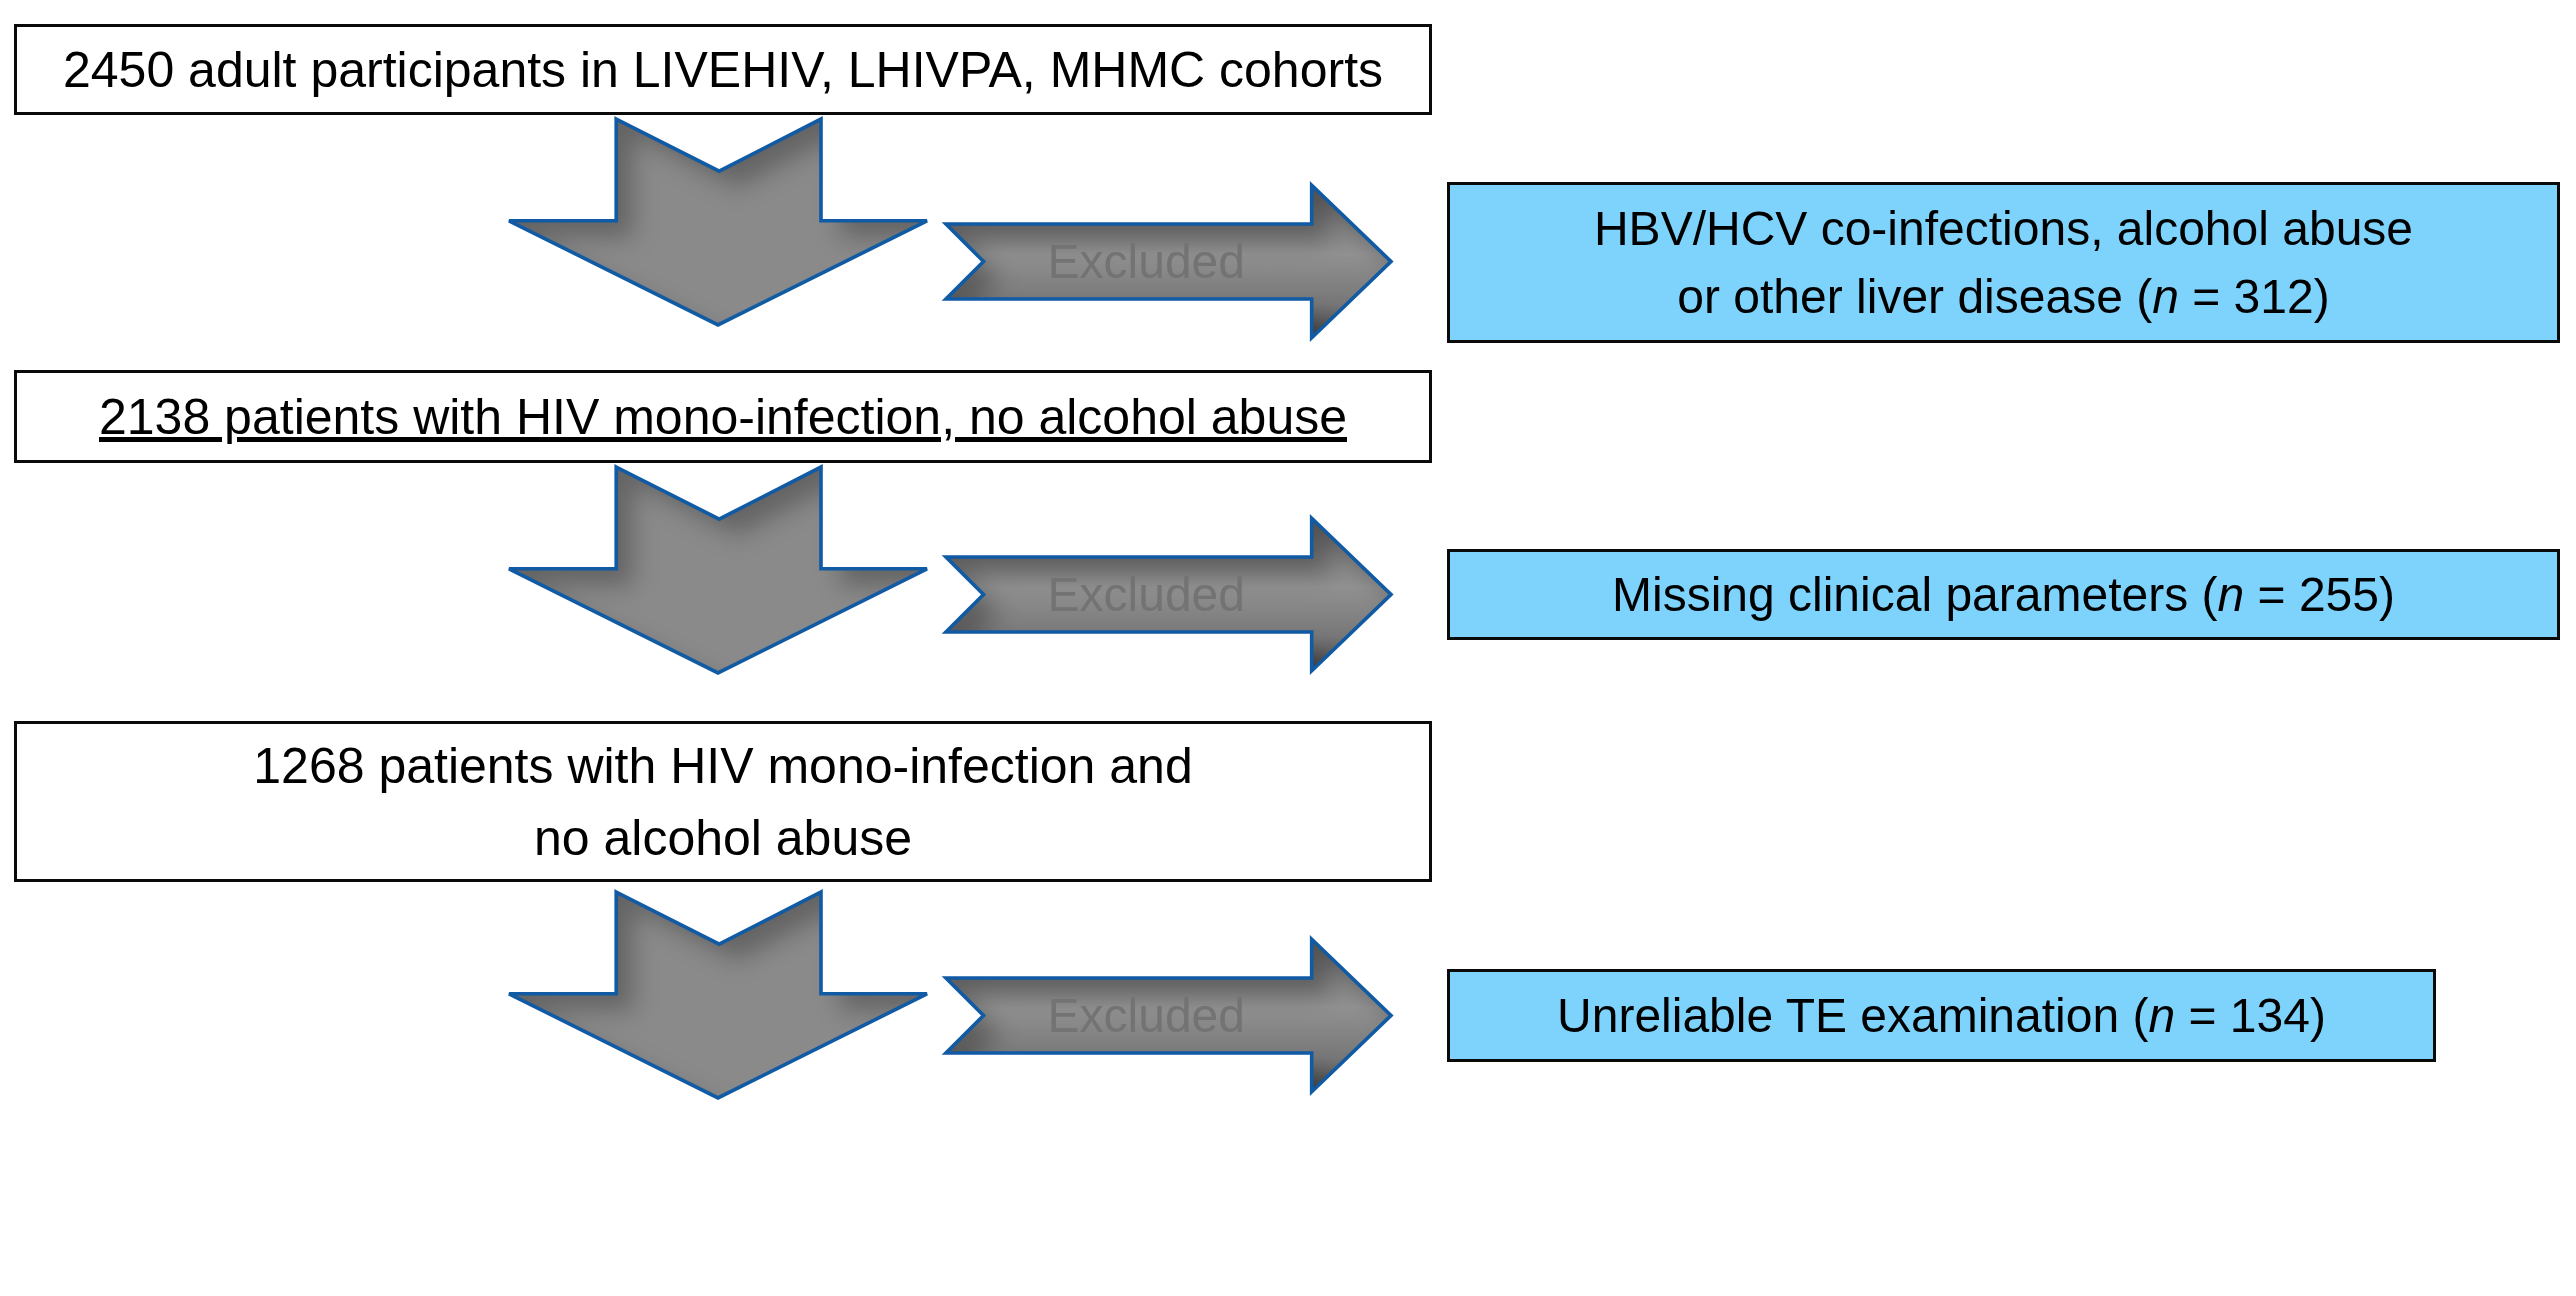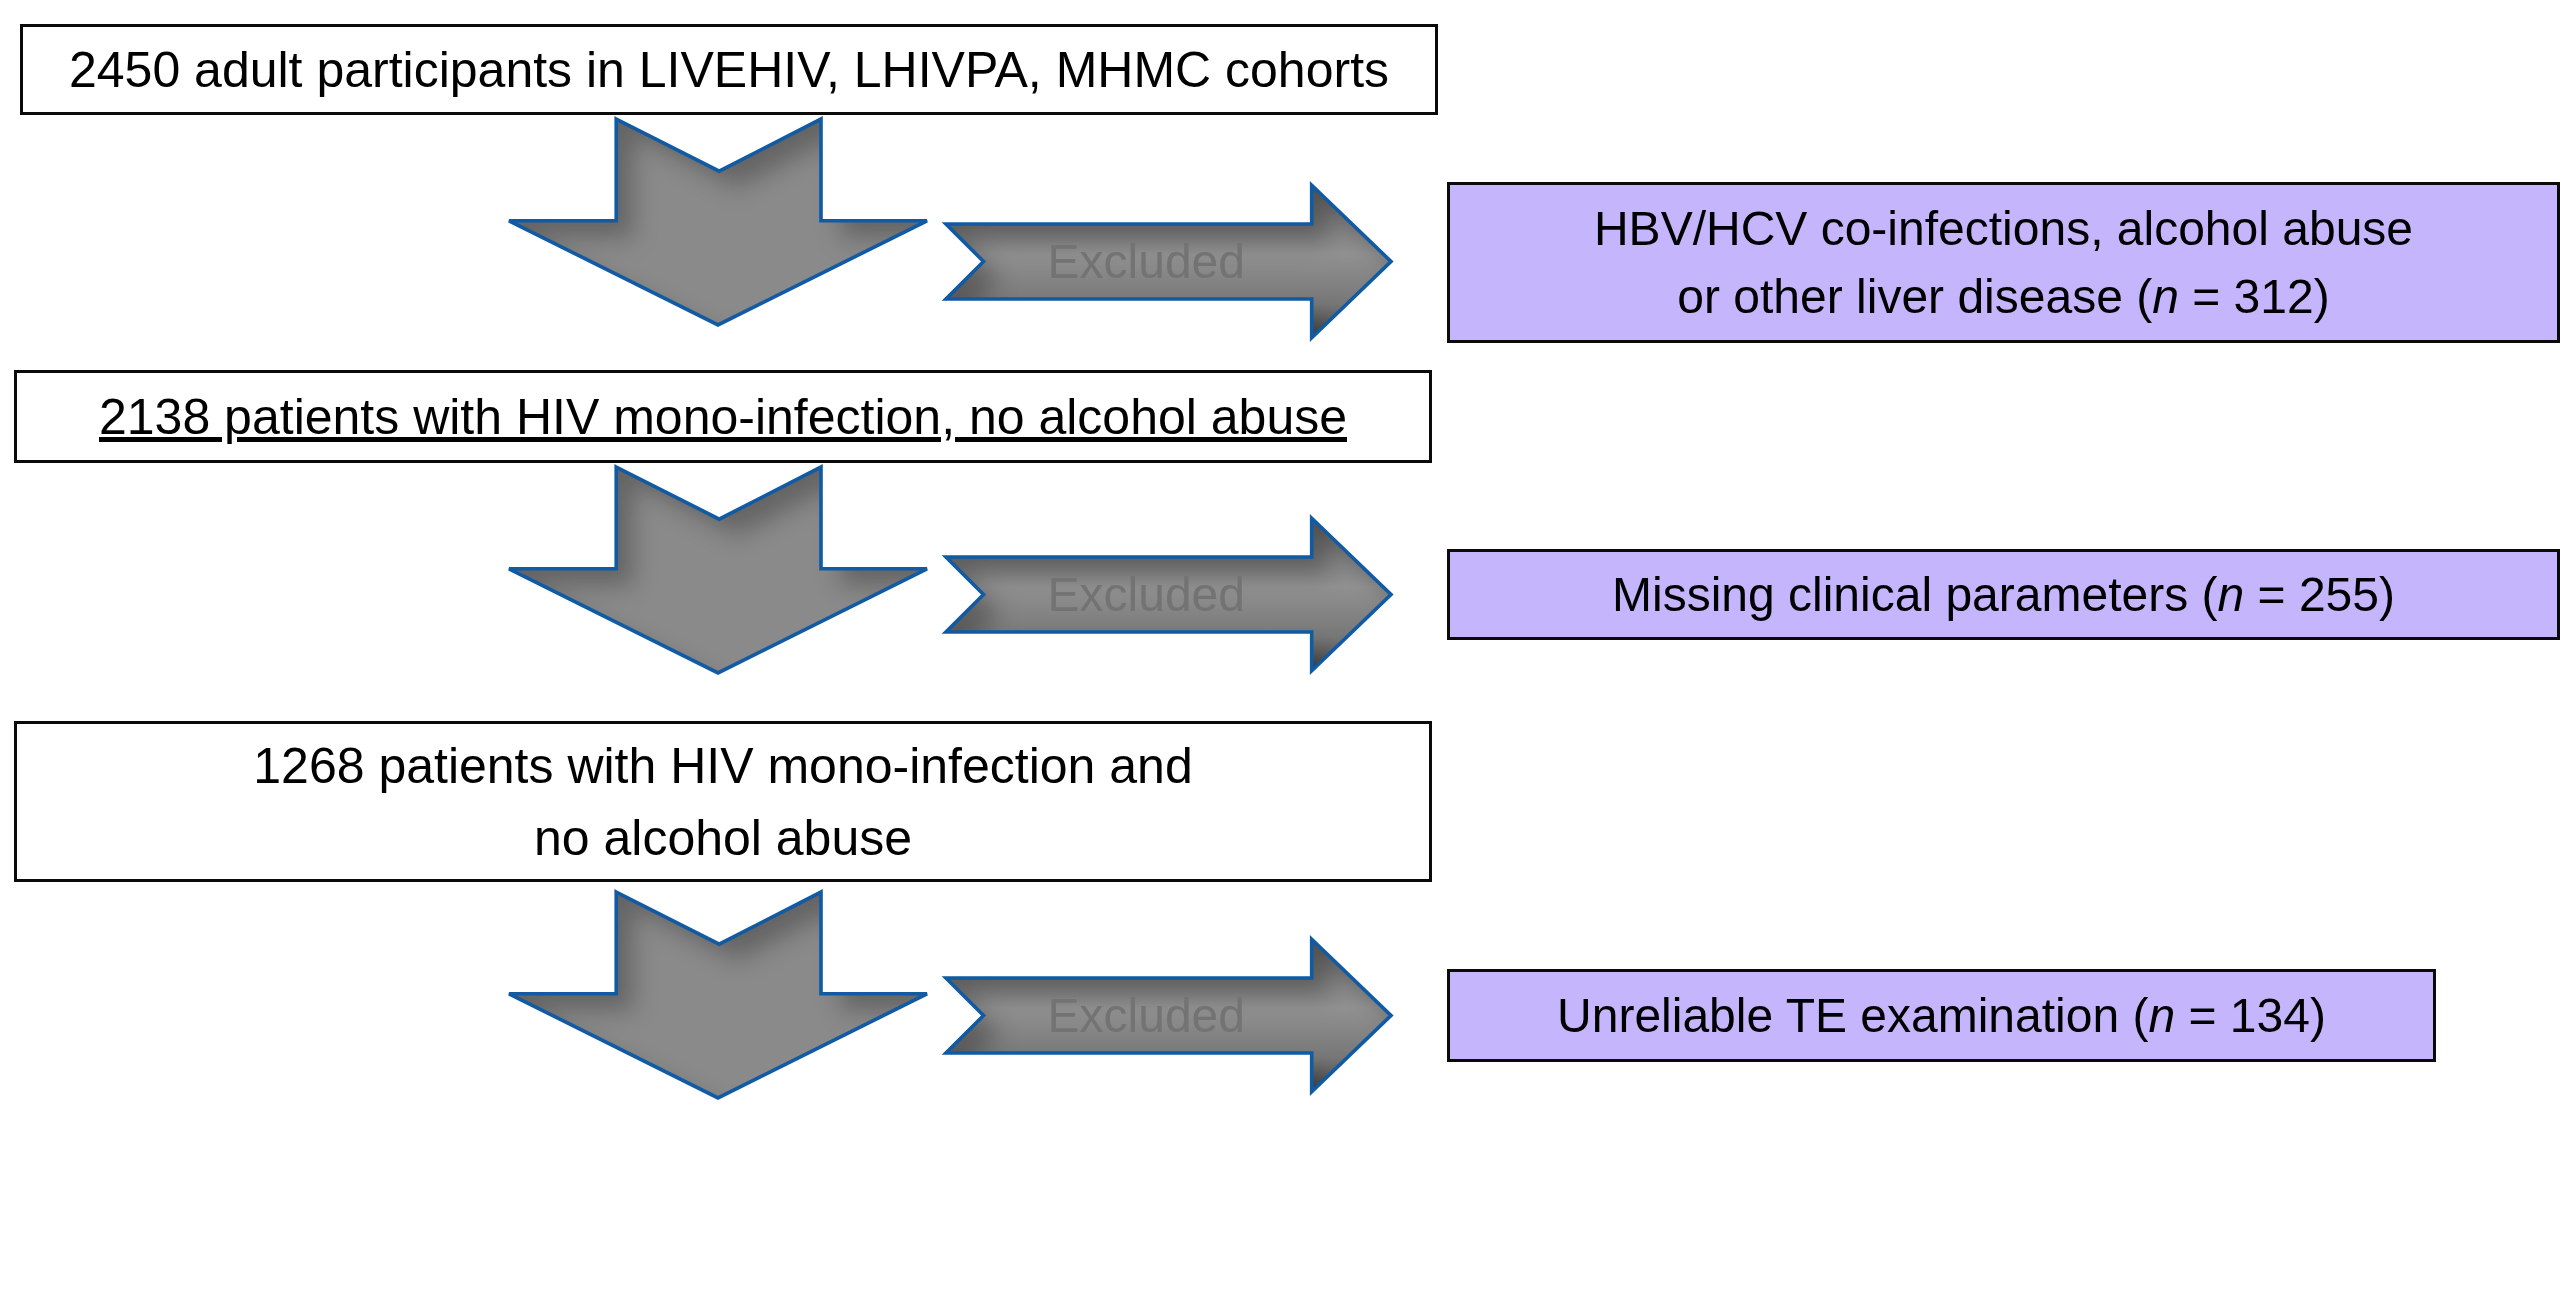--- a/index.html
+++ b/index.html
@@ -20,21 +20,21 @@
   }
   .fbox .line {
     font-size: 50px;
     line-height: 72px;
     white-space: nowrap;
   }
   .fbox.bold .line { font-weight: 700; }
 
   .rbox {
     position: absolute;
-    background: #c4b5fd;
+    background: #7dd3fc;
     border: 3px solid #0a0a0a;
     display: flex;
     flex-direction: column;
     align-items: center;
     justify-content: center;
     text-align: center;
   }
   .rbox .line {
     font-size: 48px;
     line-height: 68px;
@@ -75,21 +75,21 @@
       <stop offset="0" stop-color="#6f6f6f"></stop>
       <stop offset="0.45" stop-color="#919191"></stop>
       <stop offset="0.78" stop-color="#777777"></stop>
       <stop offset="1" stop-color="#4d4d4d"></stop>
     </linearGradient>
   </defs>
 </svg>
 
 <div class="canvas">
 
-  <div class="fbox" style="left:20px; top:24px; width:1418px; height:91px;">
+  <div class="fbox" style="left:14px; top:24px; width:1418px; height:91px;">
     <div class="line">2450 adult participants in LIVEHIV, LHIVPA, MHMC cohorts</div>
   </div>
 
   <div class="fbox" style="left:14px; top:370px; width:1418px; height:93px;text-decoration:underline;">
     <div class="line">2138 patients with HIV mono-infection, no alcohol abuse</div>
   </div>
 
   <div class="fbox" style="left:14px; top:721px; width:1418px; height:161px;">
     <div class="line">1268 patients with HIV mono-infection and</div>
     <div class="line">no alcohol abuse</div>

